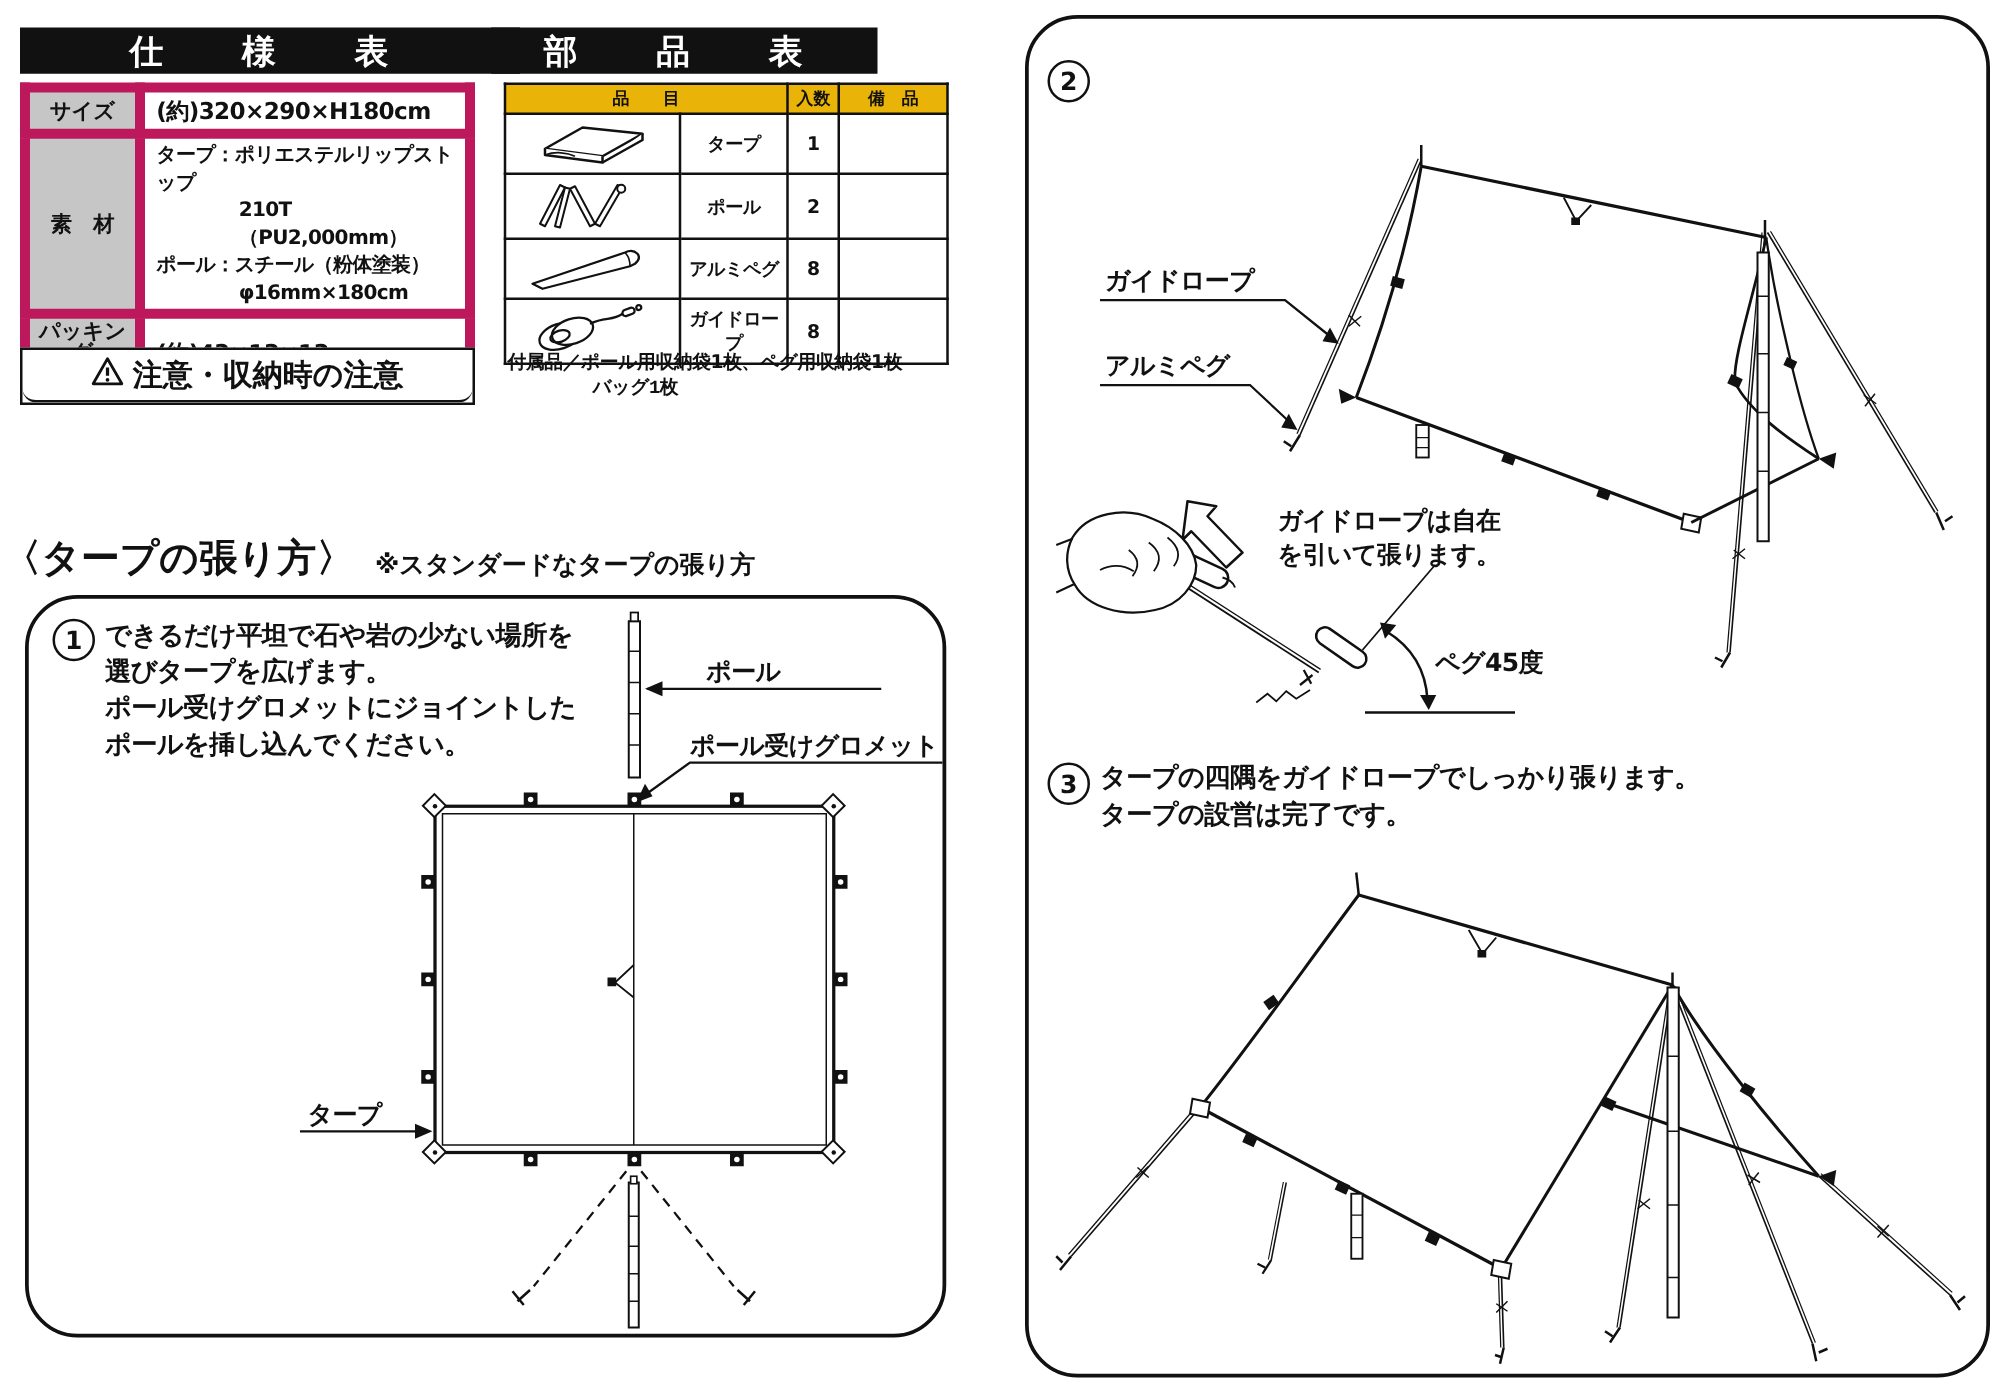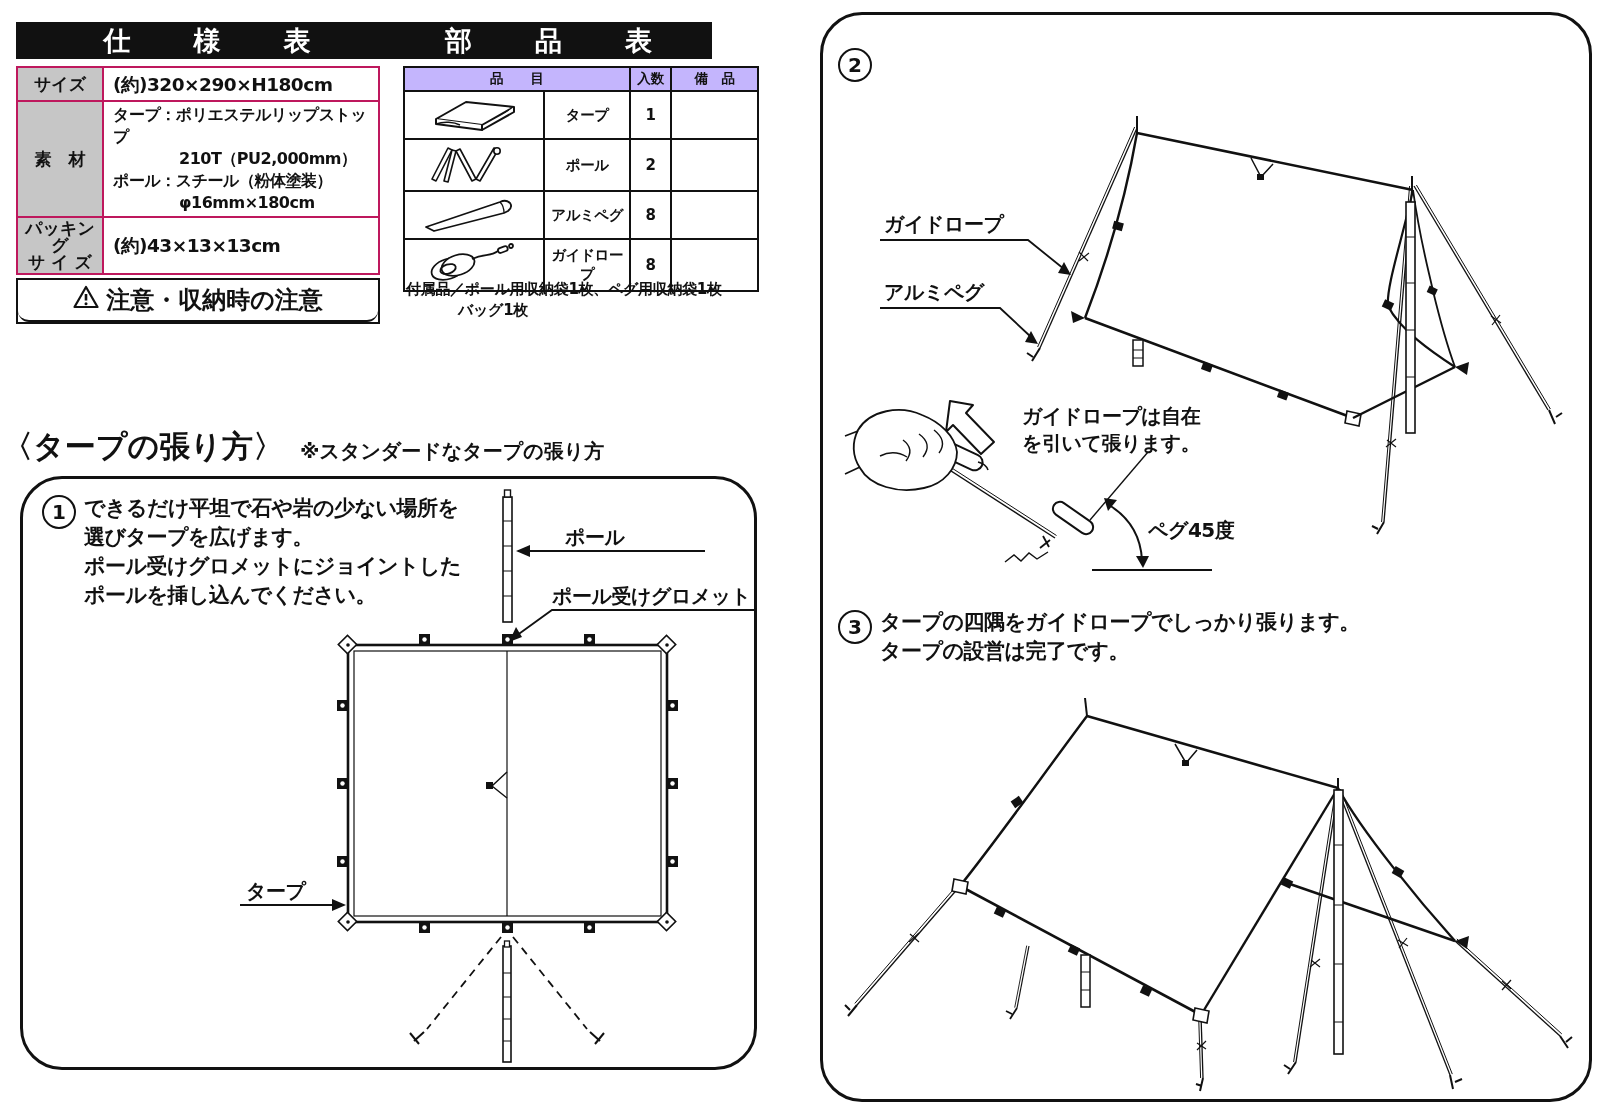--- a/index.html
+++ b/index.html
@@ -5,36 +5,36 @@
   html,body{margin:0;padding:0;background:#fff;}
   #page{position:relative;width:1600px;height:1114px;background:#ffffff;
         font-family:"DejaVu Sans","Liberation Sans",sans-serif;color:#111;overflow:hidden;}
   .abs{position:absolute;}
   
   .blackbar{background:#111;color:#fff;font-weight:bold;font-size:27px;
             display:flex;align-items:center;justify-content:center;letter-spacing:18px;}
   
   table{border-collapse:collapse;}
   .spec{width:364px;font-size:18px;}
-  .spec td{border:2px solid #be185d;vertical-align:middle;}
+  .spec td{border:8px solid #be185d;vertical-align:middle;}
   .spec .lab{background:#c6c6c6;width:80px;text-align:center;font-weight:bold;font-size:17px;padding:2px;}
   .spec .val{padding:2px 6px 2px 9px;font-weight:bold;font-size:18.5px;letter-spacing:-0.5px;}
   .spec .mat{font-size:16px;line-height:22px;}
   .ind{display:block;padding-left:66px;}
   .lab2{font-size:14px;line-height:17px;}
   
   .parts{width:356px;font-size:15px;}
   .parts td,.parts th{border:2px solid #111;text-align:center;vertical-align:middle;}
-  .parts th{background:#c4b5fd;font-size:13.5px;font-weight:bold;height:22px;padding:0;}
+  .parts th{background:#eab308;font-size:13.5px;font-weight:bold;height:22px;padding:0;}
   .parts .icon-cell{width:138px;height:44px;}
   .parts .name{width:88px;font-weight:bold;font-size:14.5px;letter-spacing:-0.5px;}
   .parts .qty{width:40px;font-weight:bold;}
   .parts .note{width:88px;}
   .acc{font-size:15px;font-weight:bold;line-height:21px;letter-spacing:-0.3px;}
-  .acc .l2{margin-left:52px;}
+  .acc .l2{margin-left:68px;font-family:Liberation Mono, monospace;}
   
   .cbox{width:364px;border:2.5px solid #111;box-sizing:border-box;background:#fff;}
   .ctitle{border-bottom:2.5px solid #111;height:40px;display:flex;align-items:center;justify-content:center;
           font-size:24px;font-weight:bold;gap:7px;border-radius:11px;}
   .cbody{padding:5px 6px 6px 7px;font-size:14.2px;font-weight:bold;line-height:17.5px;letter-spacing:-0.6px;}
   .cbody p{margin:0;text-indent:-14px;padding-left:14px;}
   
   .howto{font-size:31px;font-weight:bold;letter-spacing:0px;}
   .howto-sub{font-size:20px;font-weight:bold;}
   
@@ -70,21 +70,21 @@
     <tr style="height:38px;">
       <td class="lab lab2">
         <span>パッキング</span><br>
         <span>サ イ ズ</span>
       </td>
       <td class="val">(約)43×13×13cm</td>
     </tr>
   </tbody>
     </table>
 
-  <div class="abs blackbar" style="left:403px;top:22px;width:309px;height:37px;">部　品　表</div>
+  <div class="abs blackbar" style="left:393px;top:22px;width:309px;height:37px;">部　品　表</div>
 
   <table class="parts abs" style="left:403px;top:66px;">
     <tbody>
         <tr>
       <th colspan="2">品　　目</th>
       <th>入数</th>
       <th>備　品</th>
     </tr>
     <tr>
       <td class="icon-cell">

